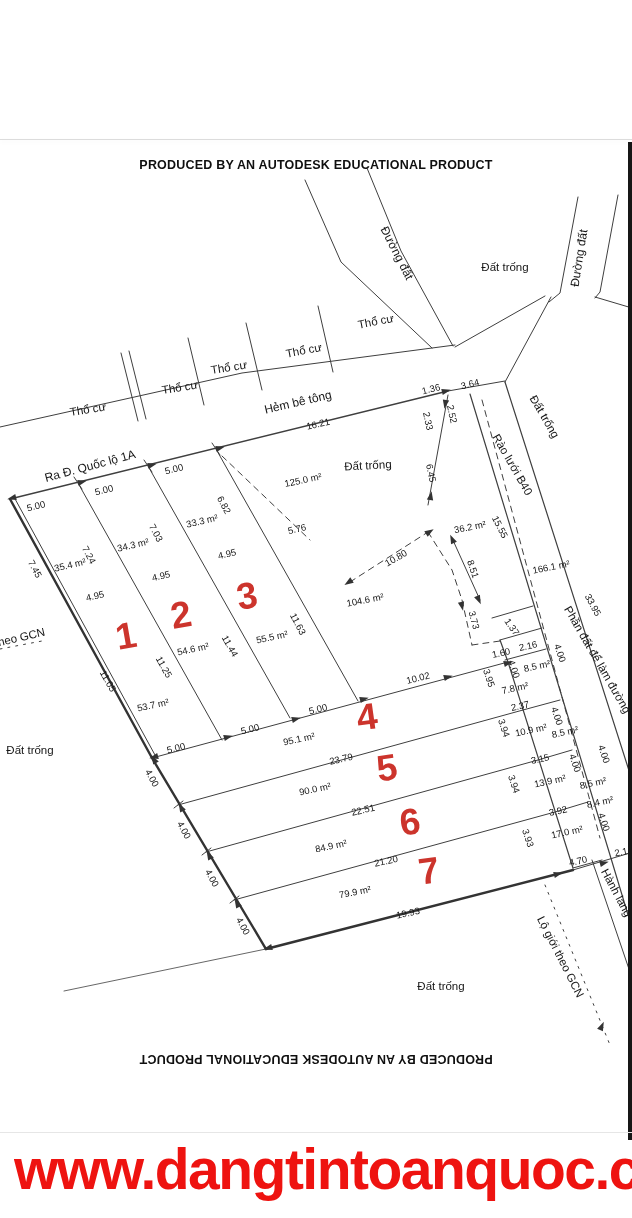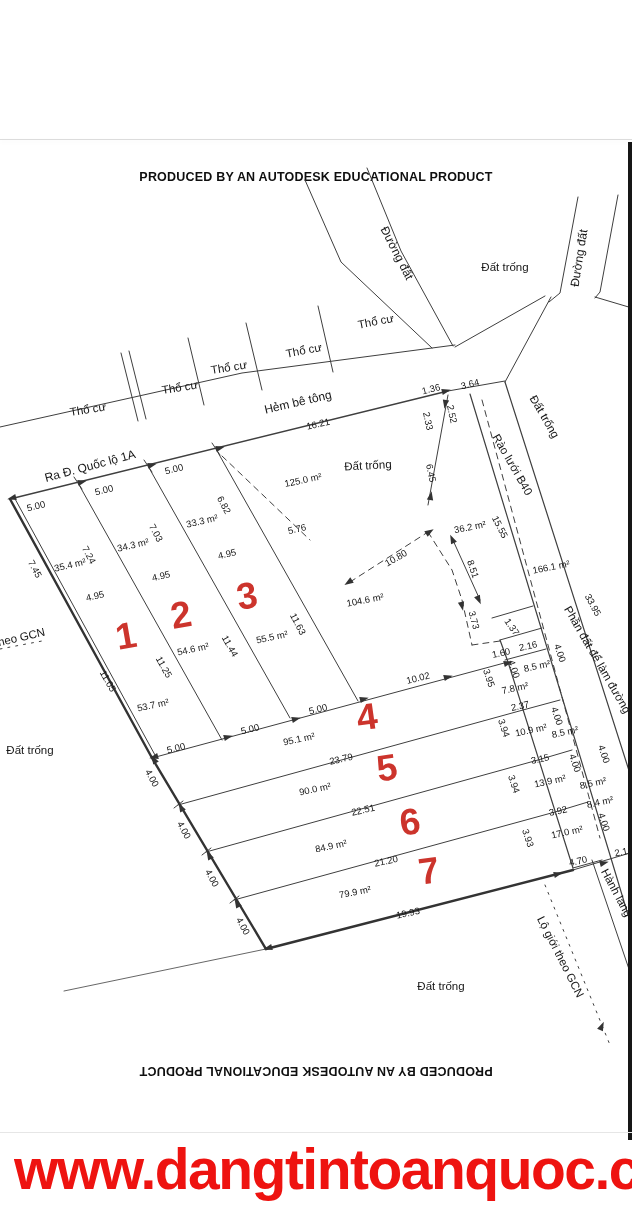--- a/index.html
+++ b/index.html
@@ -10,21 +10,21 @@
   .hr-bottom{position:absolute;left:0;top:1132px;width:632px;height:1px;background:#e6e6e6;}
   .edgebar{position:absolute;right:0;top:142px;width:4px;height:998px;background:#161616;}
   svg.linework{position:absolute;left:0;top:0;}
   .lbl{position:absolute;white-space:nowrap;color:#161616;line-height:1;}
   .dim{font-size:9.5px;}
   .area{font-size:9.5px;}
   .place{font-size:11.5px;}
   .road{font-size:12px;}
   .plotnum{font-size:37px;font-weight:700;color:var(--plotnum,#c9251d);opacity:.93;}
   .watermark{position:absolute;left:0;width:632px;text-align:center;font-weight:700;
-             font-size:12.5px;color:#0f0f0f;letter-spacing:.2px;margin-top:12px;}
+             font-size:12.5px;color:#0f0f0f;letter-spacing:.2px;}
   .watermark.top{top:158px;}
   .watermark.bottom{top:1052px;transform:rotate(180deg);}
   .url{position:absolute;left:14px;top:1136px;width:632px;height:82px;overflow:hidden;
        font-size:57px;font-weight:700;letter-spacing:-1.5px;white-space:nowrap;color:#ee1310;}
 </style>
 </head>
 <body>
 
 <div class="screen">
 

